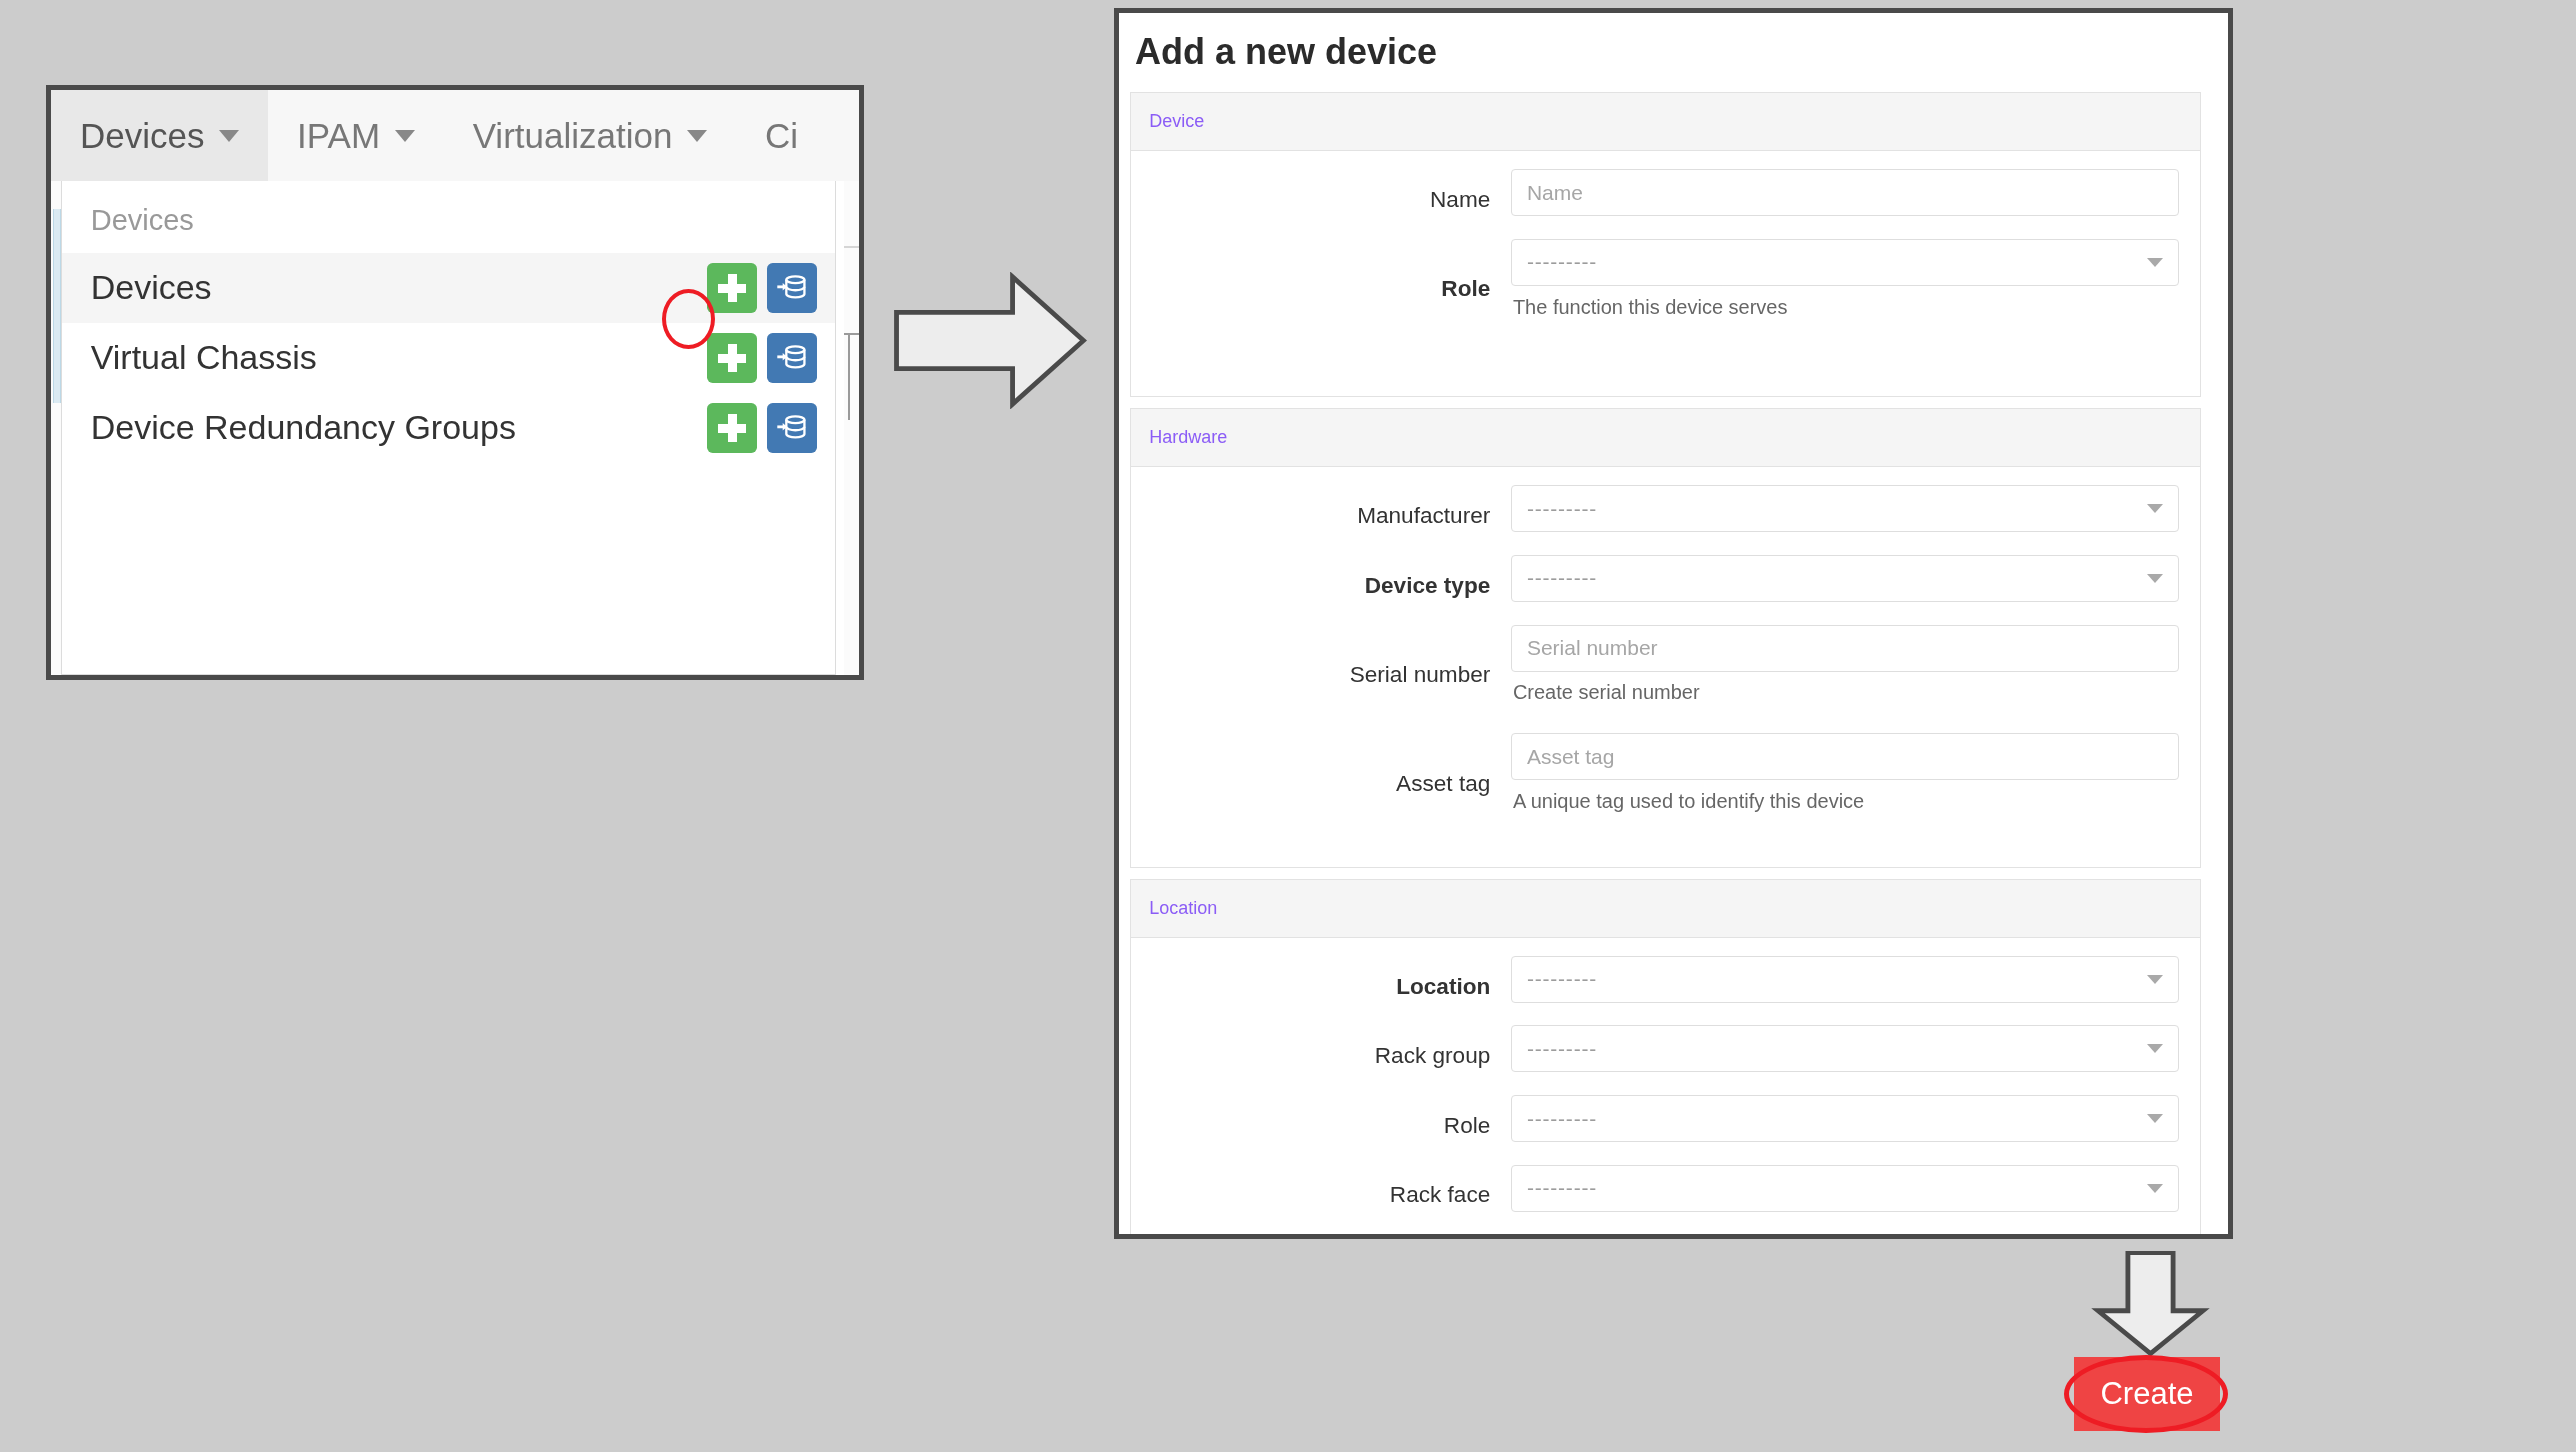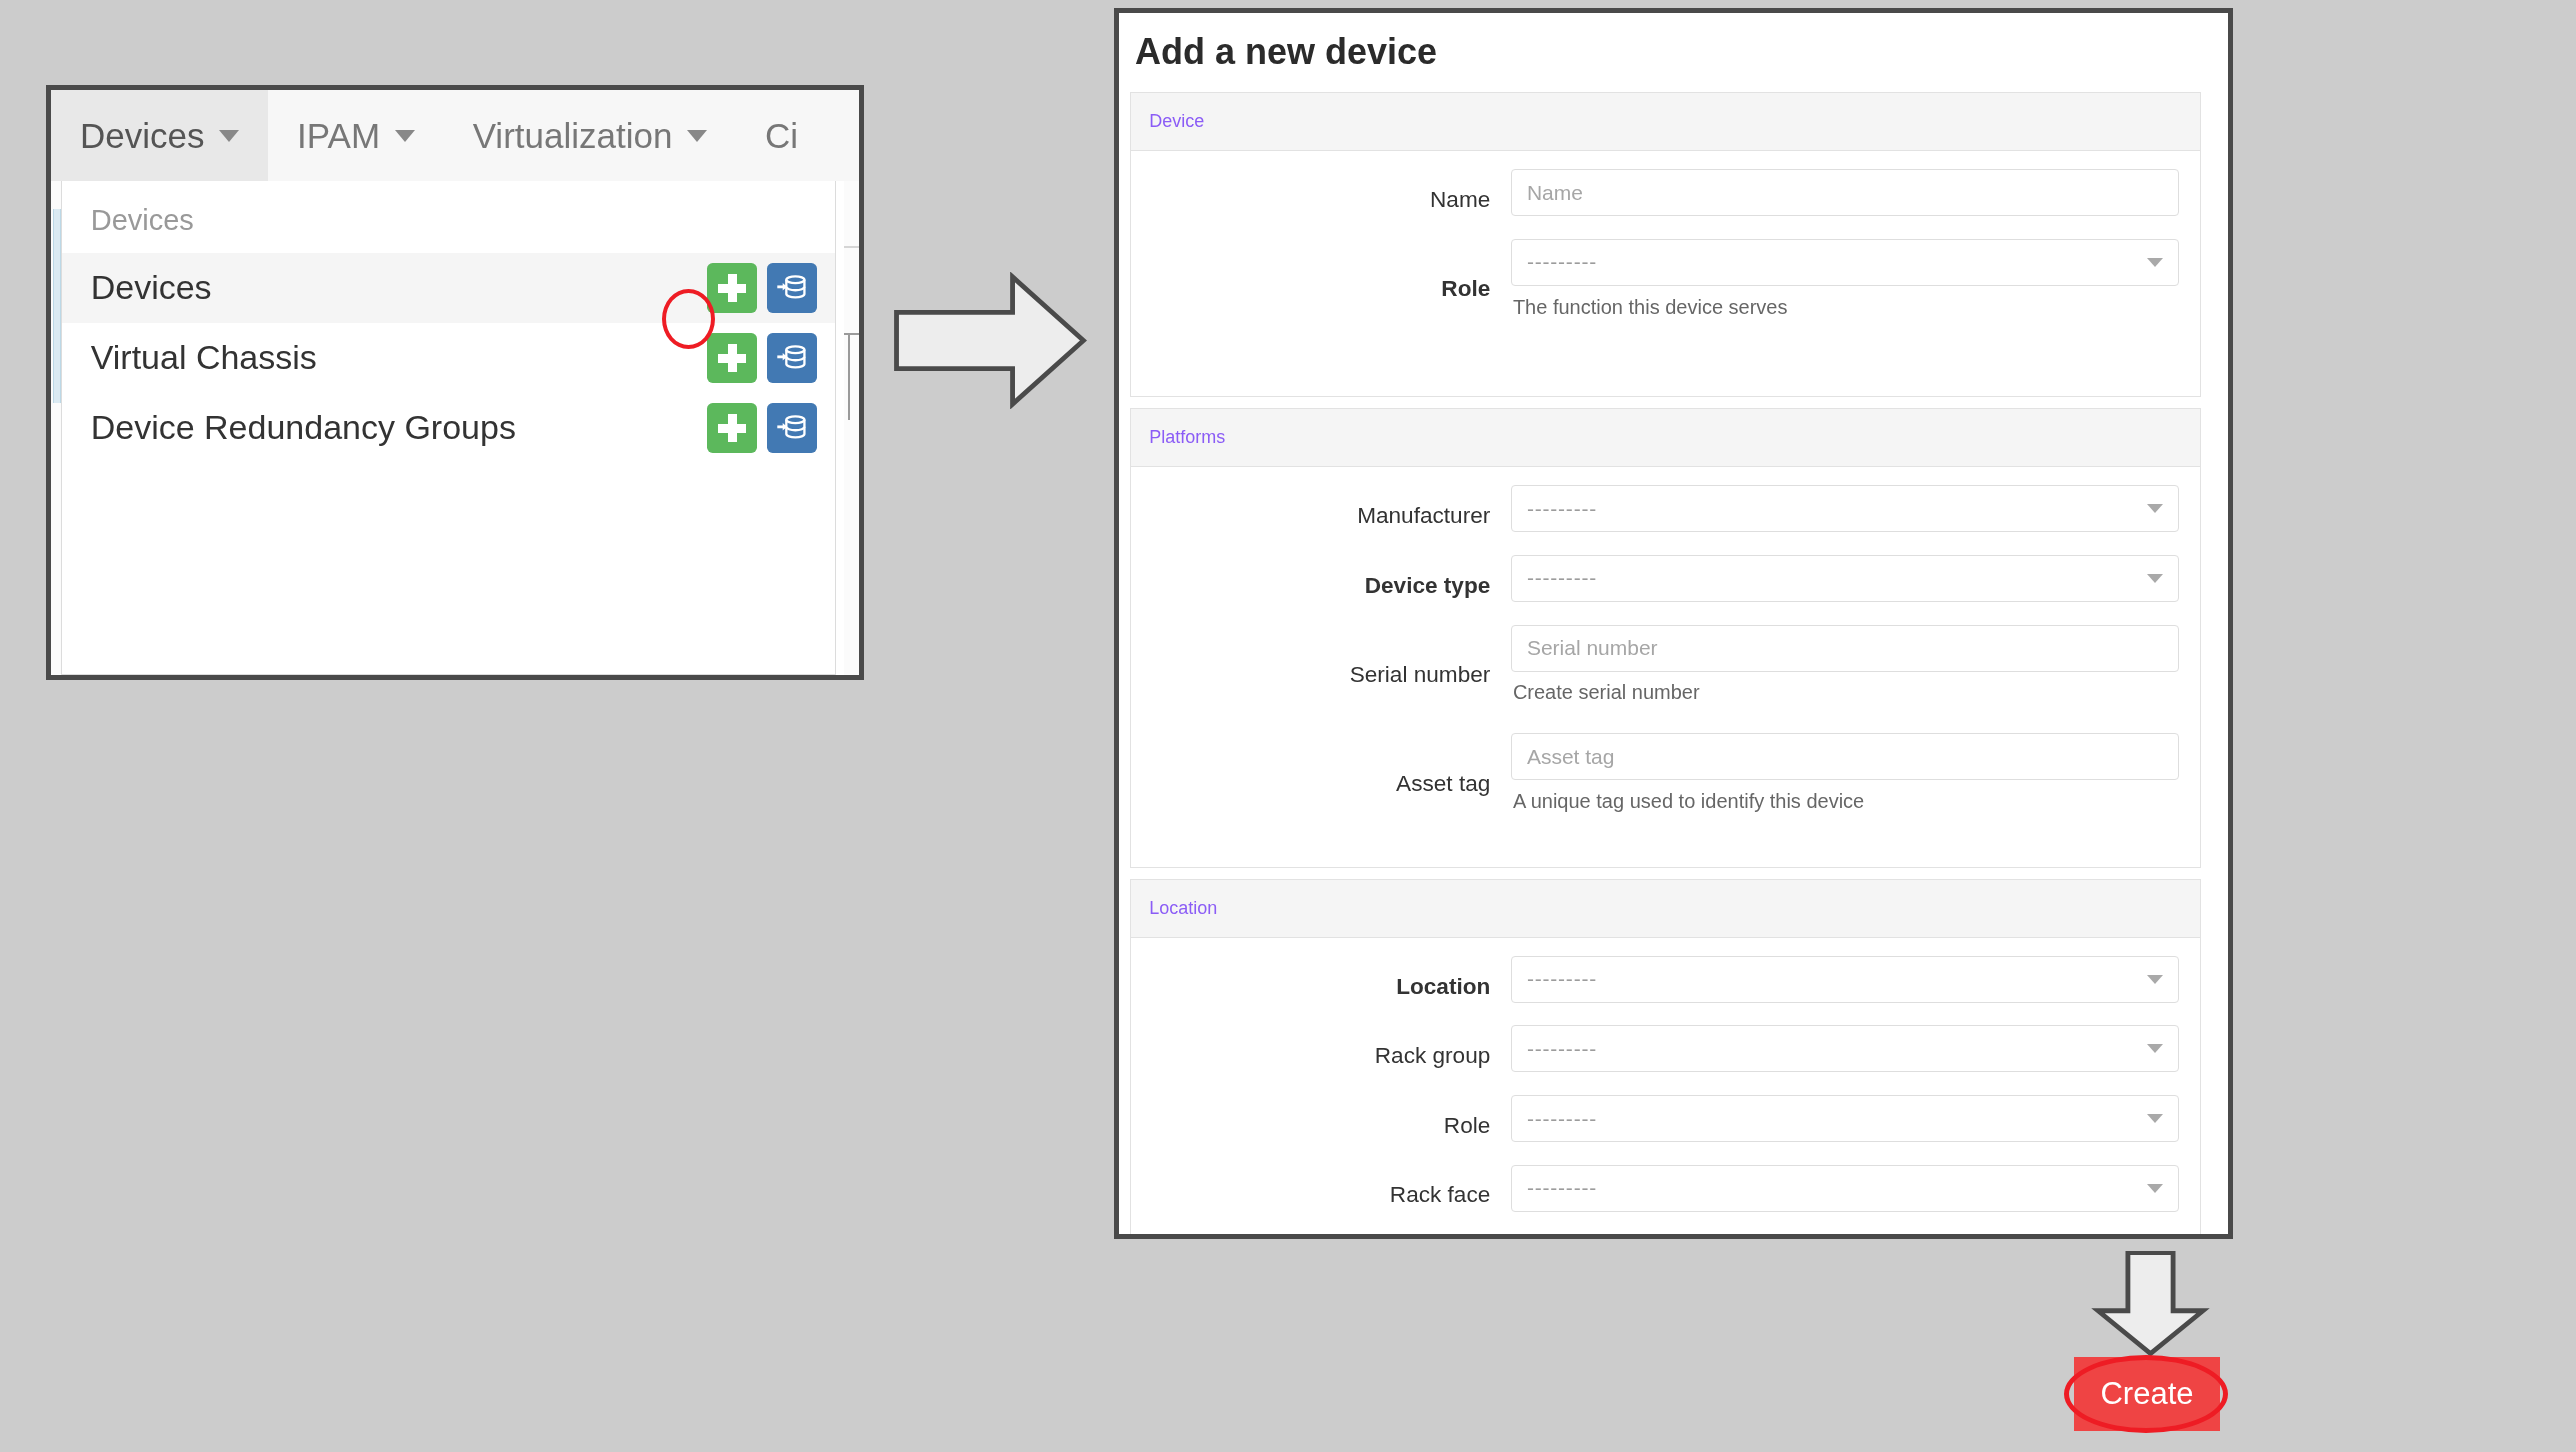--- a/index.html
+++ b/index.html
@@ -335,21 +335,21 @@
             </div>
             <div class="help">The function this device serves</div>
           </div>
         </div>
 
         <div style="height:45px"></div>
       </div>
     </div>
 
     <div class="card">
-      <div class="card-head">Platforms</div>
+      <div class="card-head">Hardware</div>
       <div class="card-body">
 
         <div class="form-row">
           <div class="form-label">Manufacturer</div>
           <div class="form-ctrl">
             <div class="sel">
               <span>---------</span>
               <span class="sel-caret"></span>
             </div>
           </div>

